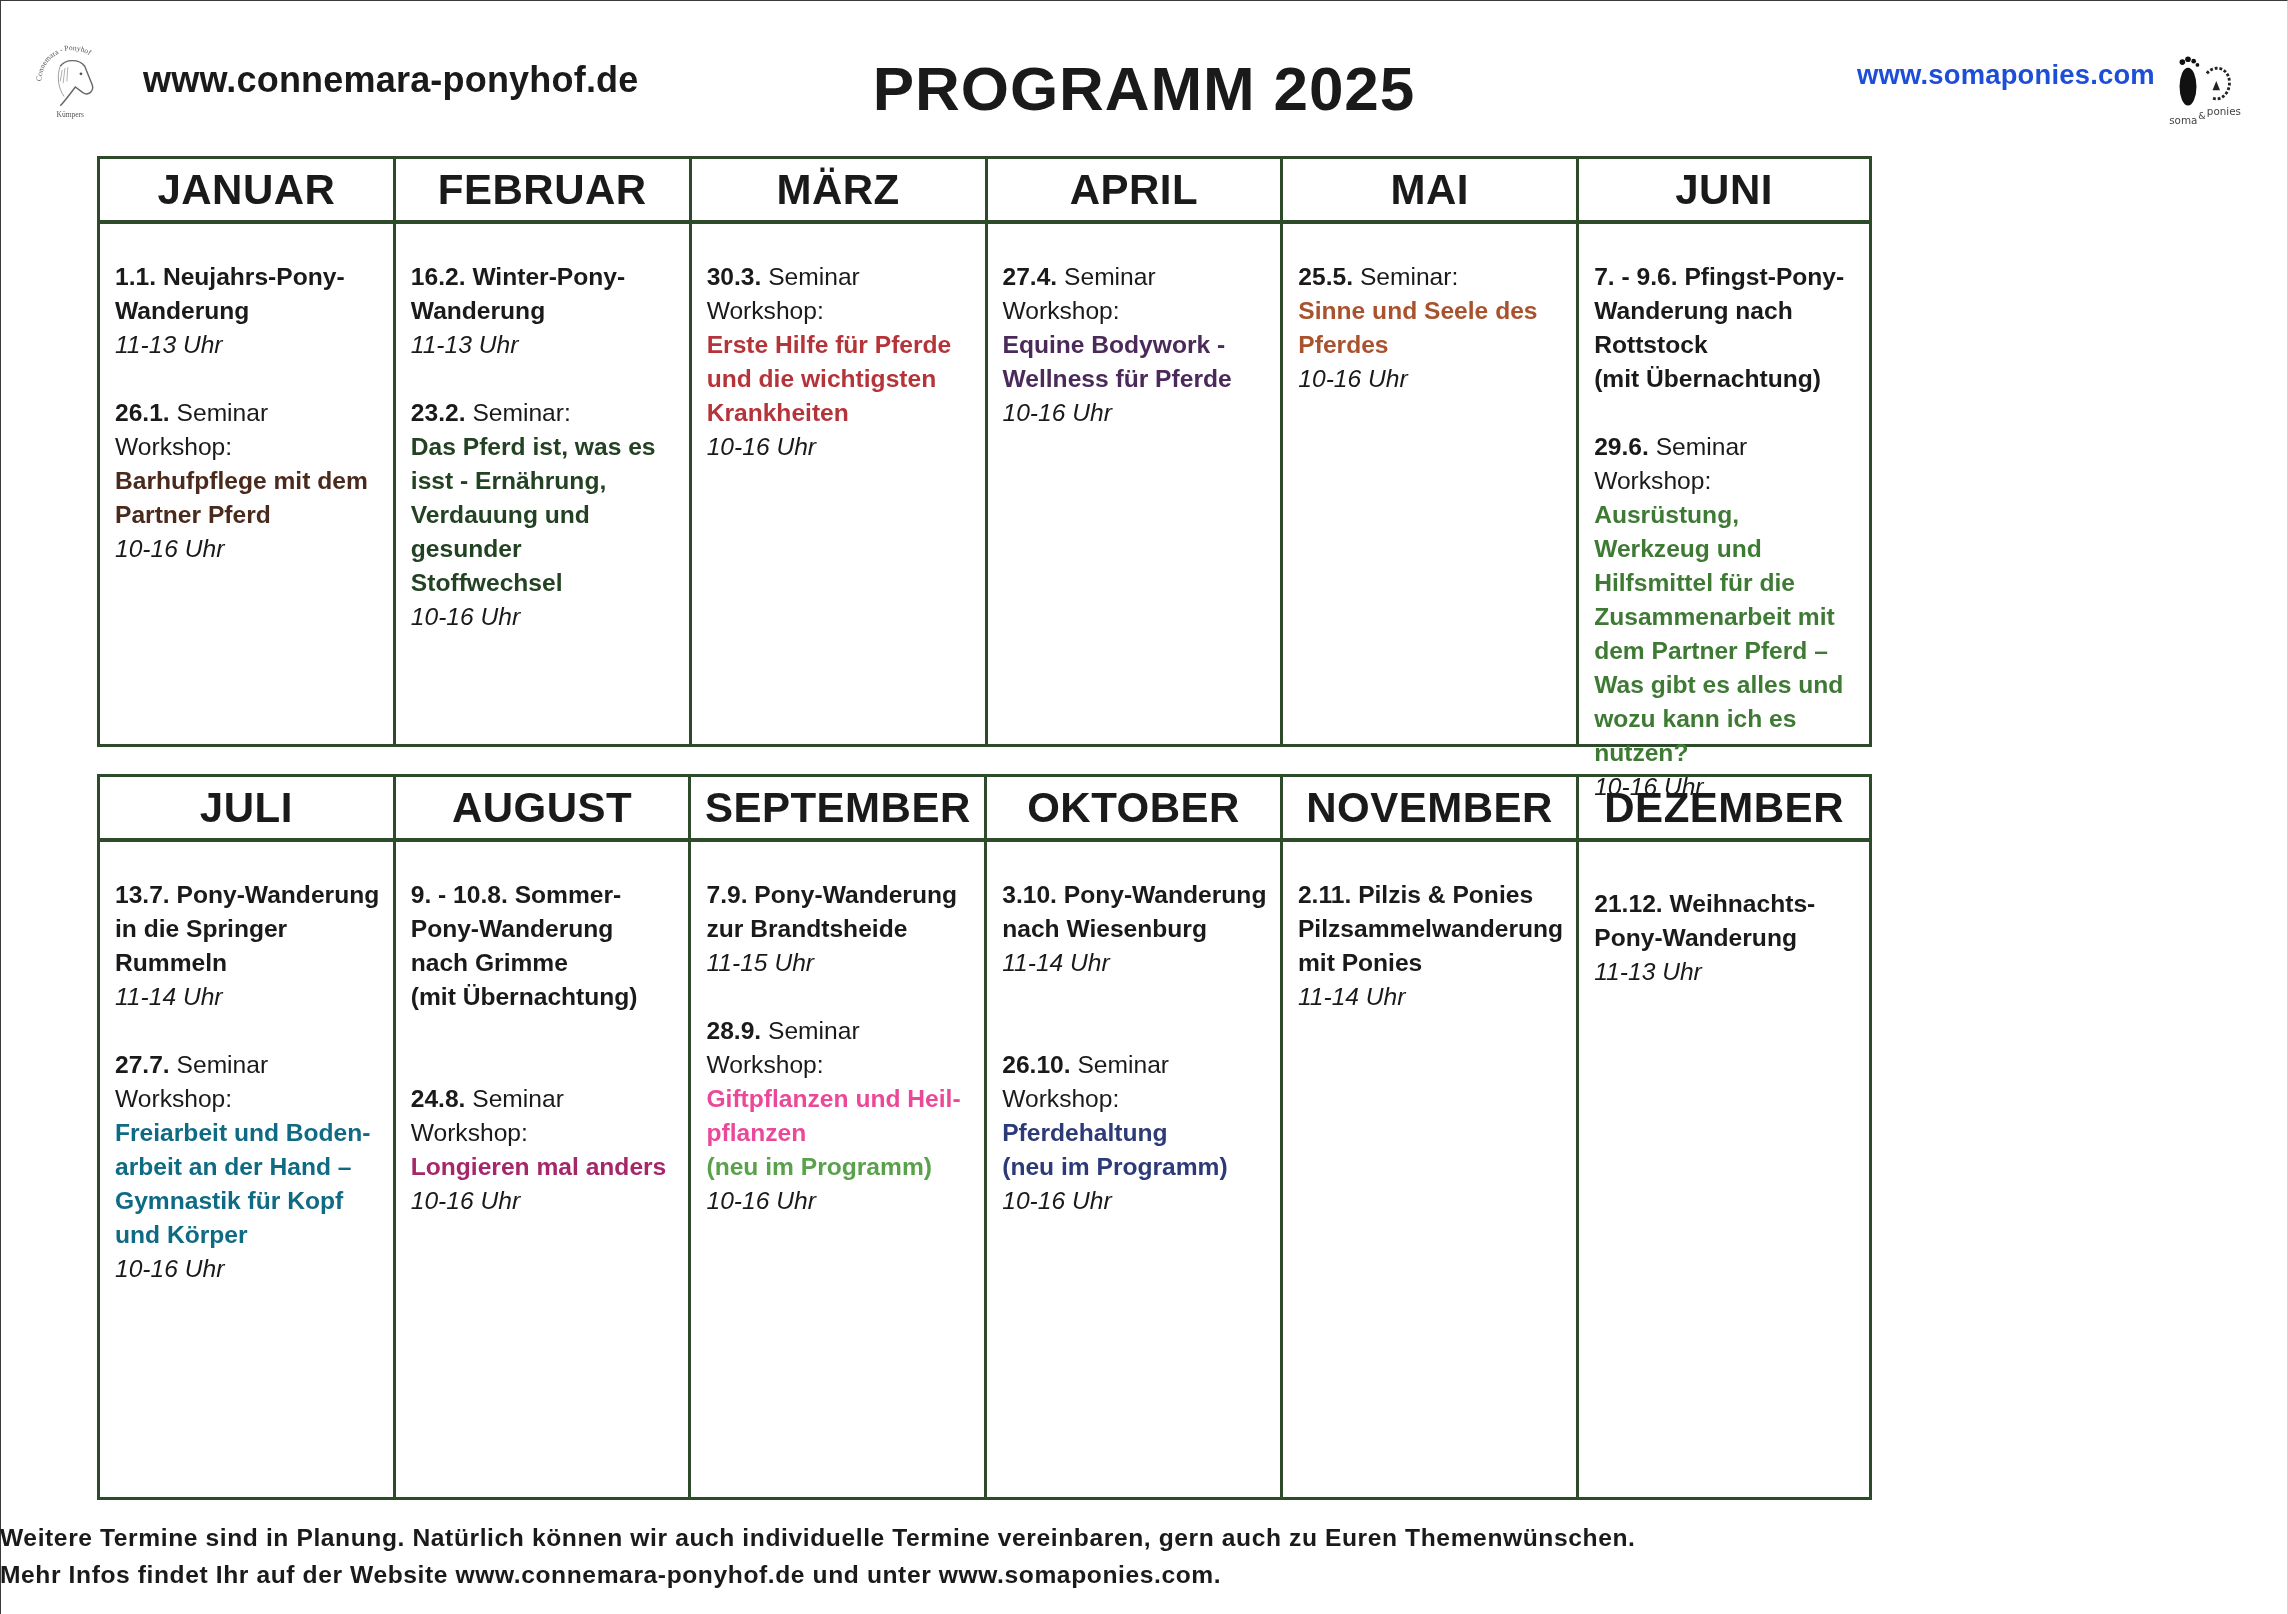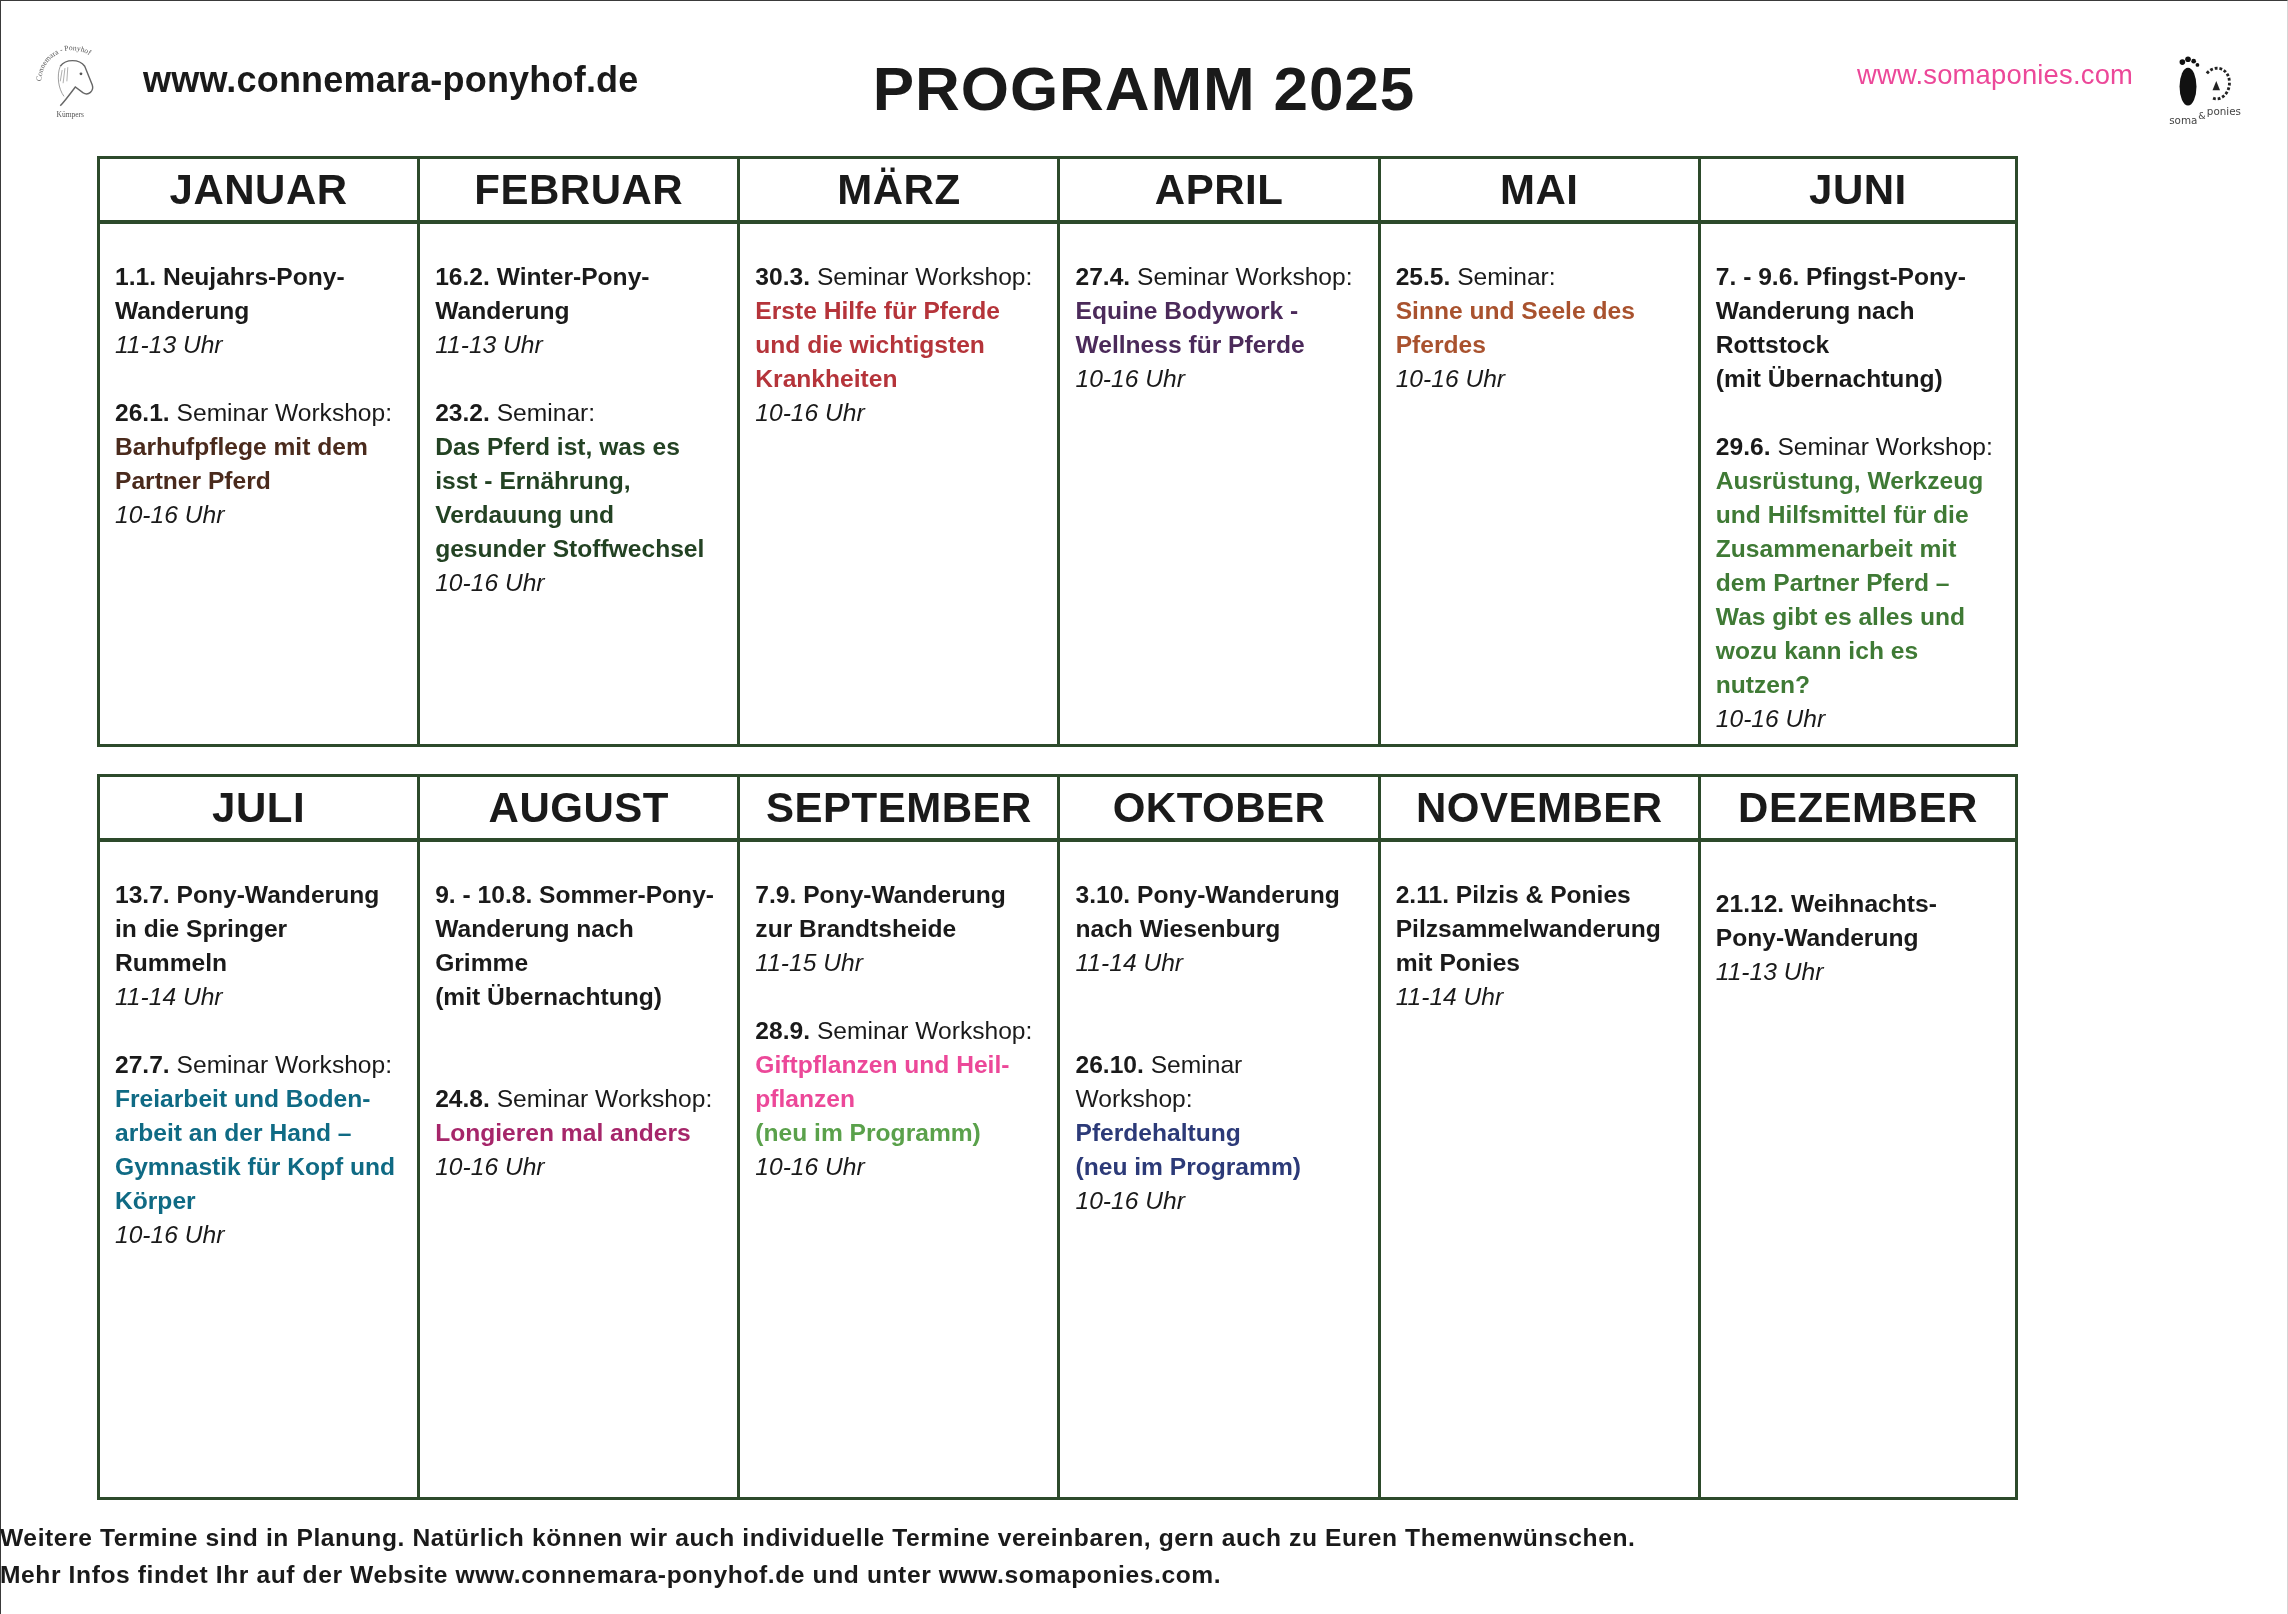--- a/index.html
+++ b/index.html
@@ -4,24 +4,24 @@
 <style>
   html, body { margin:0; padding:0; }
   body {
     width:2288px; height:1614px; background:#ffffff; position:relative; overflow:hidden;
     font-family:"Liberation Sans", "DejaVu Sans", sans-serif; color:#1a1a1a;
   }
   .frame { position:absolute; left:0; top:0; width:2286px; height:1613px; border:0.9px solid #3a3a3a; border-right-color:#d6d6d6; }
   .logo-left { position:absolute; left:32px; top:36px; width:81px; height:85px; }
   .url-left { position:absolute; left:143px; top:59px; font-size:36px; font-weight:bold; color:#1a1a1a; letter-spacing:0.2px; }
   .title { position:absolute; left:0; width:2288px; top:53px; text-align:center; font-size:62px; font-weight:bold; color:#1a1a1a; letter-spacing:0.9px; }
-  .url-right { position:absolute; left:1857px; top:59px; font-size:27.4px; font-weight:normal; color:#ec4899; letter-spacing:0.2px; }
+  .url-right { position:absolute; left:1857px; top:59px; font-size:27.4px; font-weight:bold; color:#1d4ed8; letter-spacing:0.2px; }
   .logo-right { position:absolute; left:2167px; top:47px; width:91px; height:81px; }
 
-  .grid { position:absolute; left:97px; width:1921px; display:grid; grid-template-columns:repeat(6, 1fr); }
+  .grid { position:absolute; left:97px; width:1775px; display:grid; grid-template-columns:repeat(6, 1fr); }
   .row1 { top:156px; }
   .row2 { top:774px; }
   .col { border-left:3.8px solid #2d4a2b; position:relative; }
   .col:last-child { border-right:3.8px solid #2d4a2b; }
   .month-head {
     height:61px; border-top:3.8px solid #2d4a2b; border-bottom:4.7px solid #2d4a2b;
     display:flex; align-items:center; justify-content:center;
     font-size:42px; font-weight:bold; color:#1a1a1a; letter-spacing:0.5px;
   }
   .month-body { border-bottom:3.8px solid #2d4a2b; padding:36px 13.2px 0 15px; box-sizing:border-box; }

